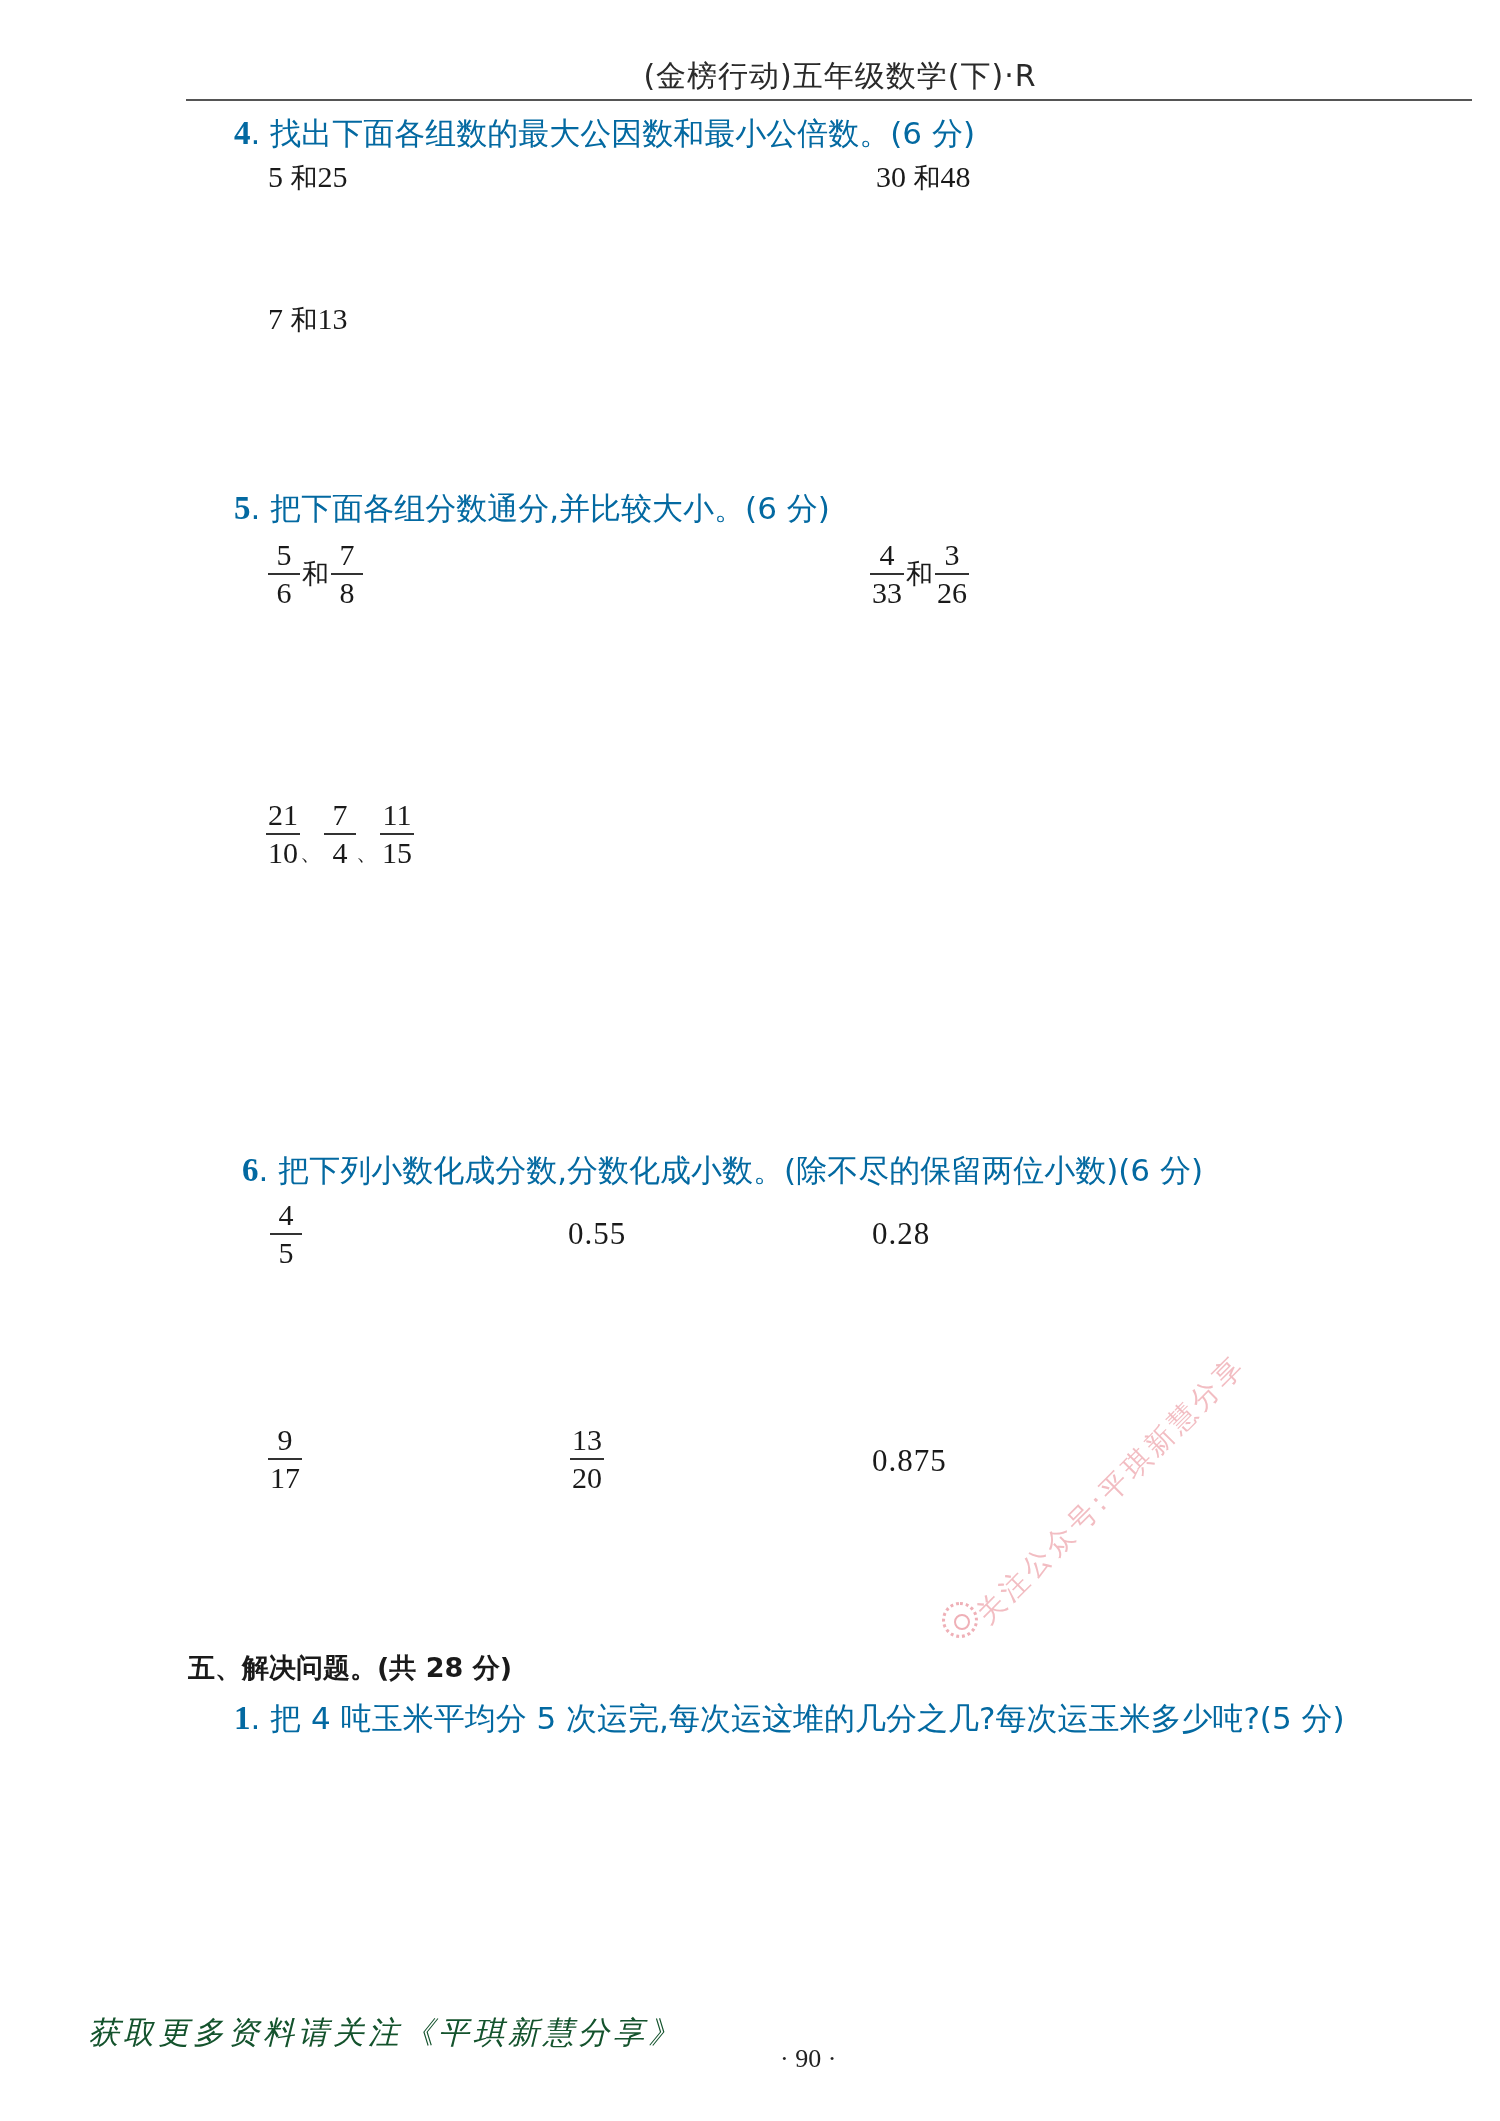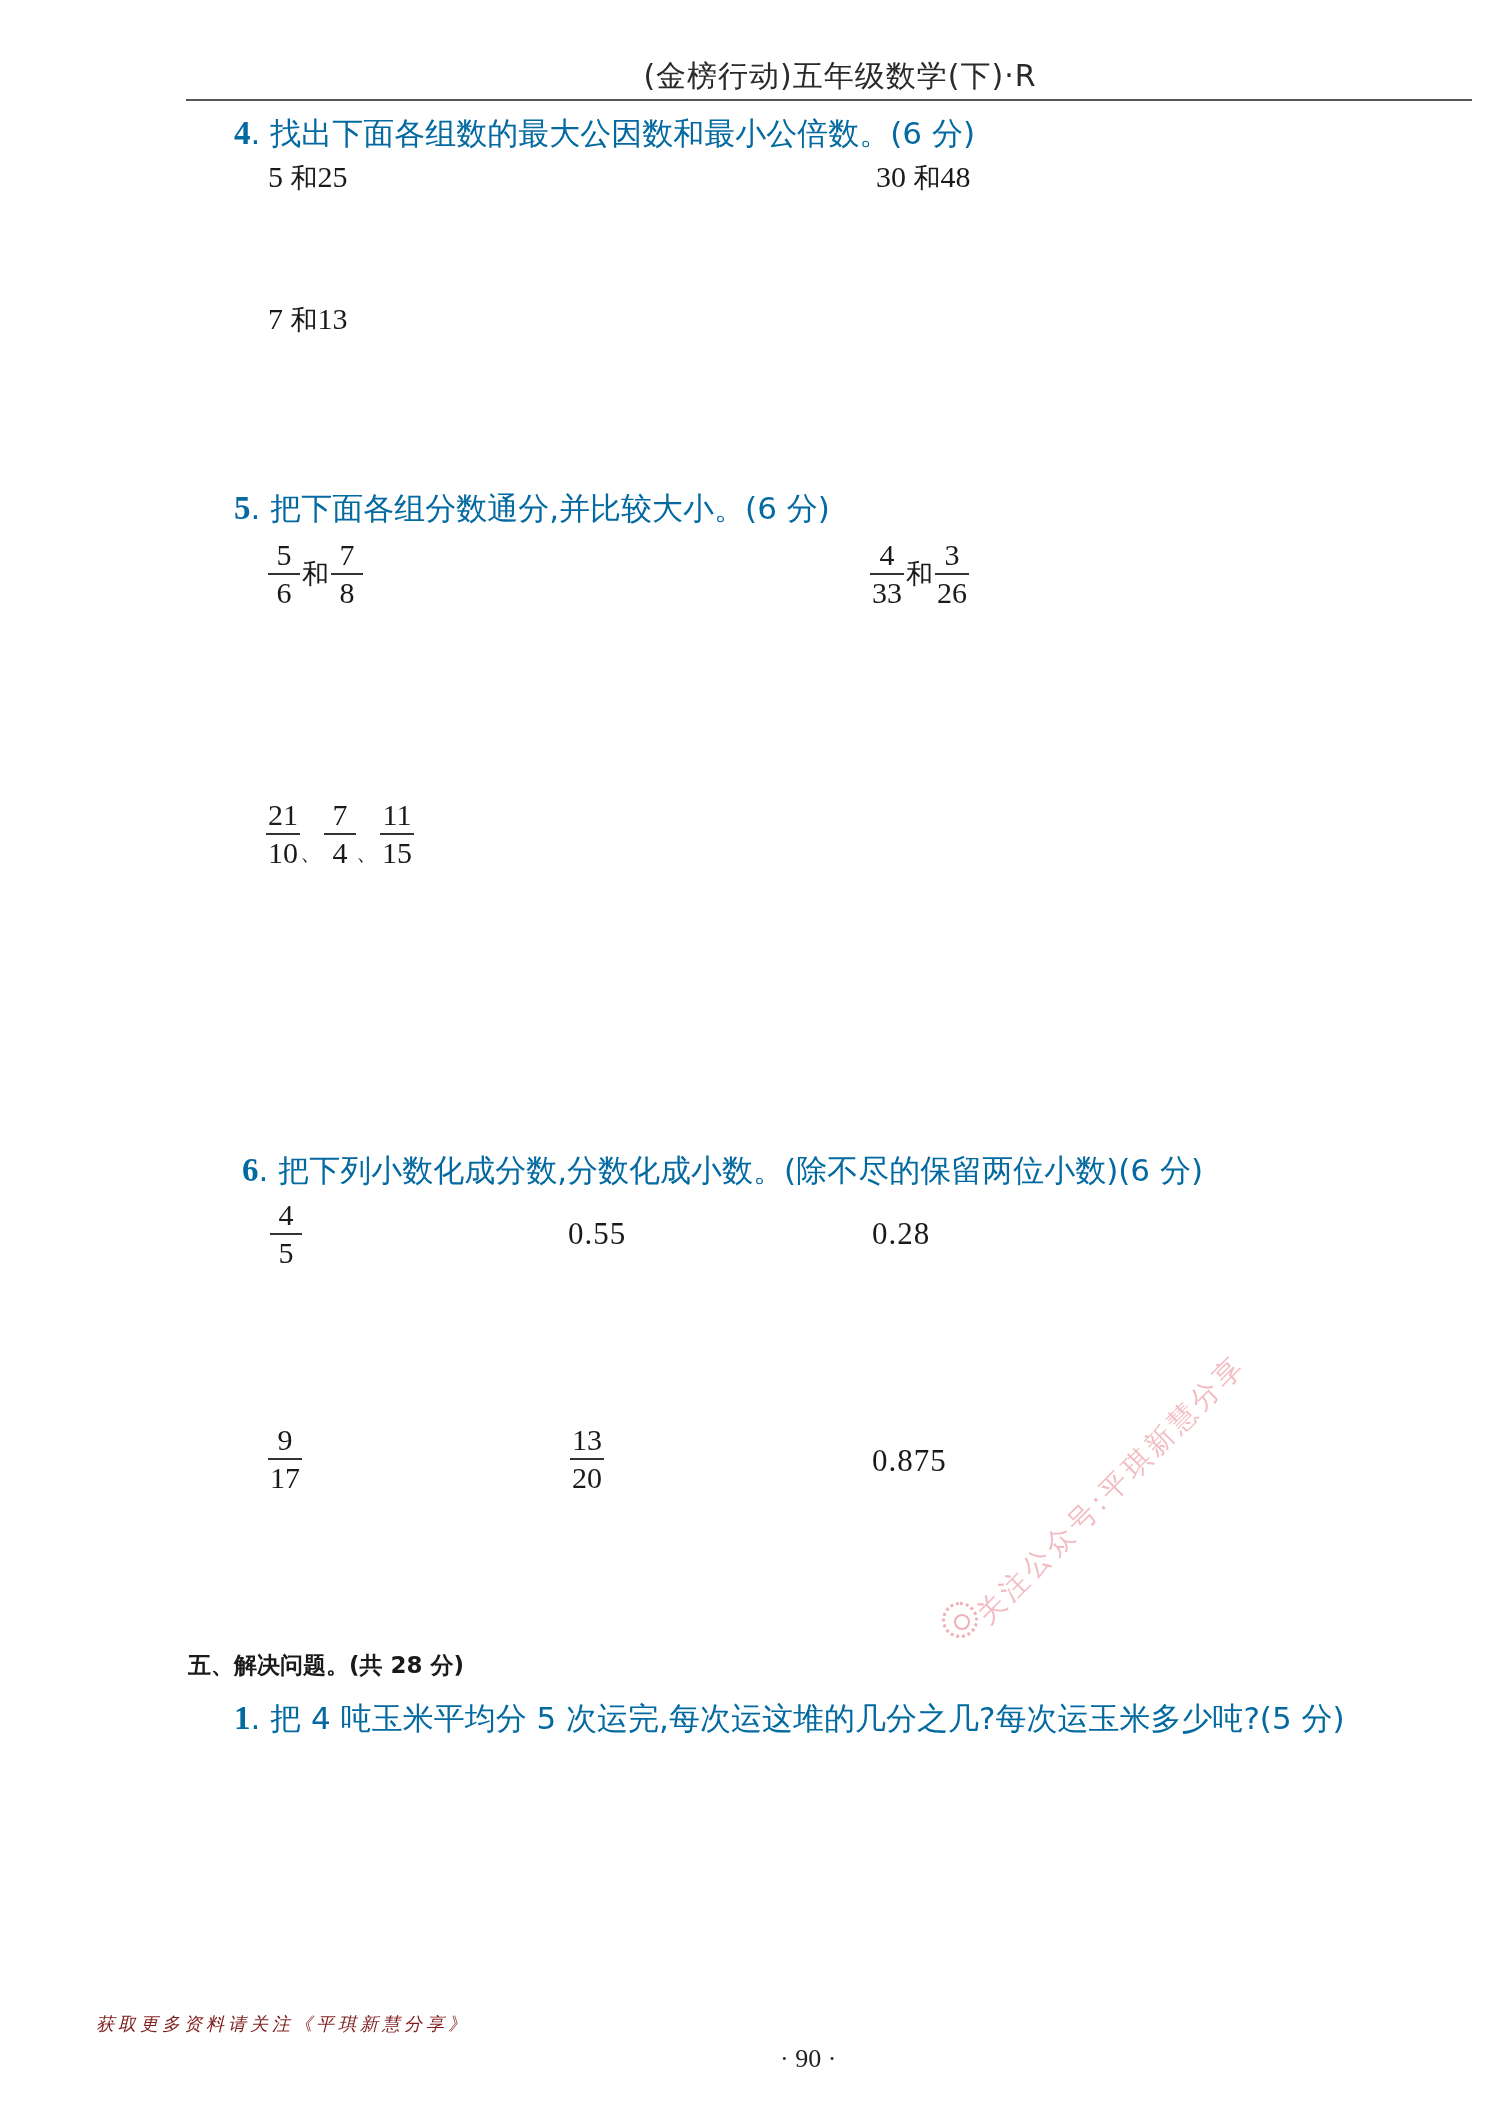--- a/index.html
+++ b/index.html
@@ -10,33 +10,33 @@
   }
   .abs { position: absolute; white-space: nowrap; }
   .header-title {
     left: 0; width: 1680px; top: 56px; text-align: center;
     font-family: "DejaVu Sans", sans-serif; font-size: 30px; color: #2a2a2a;
     letter-spacing: 1px;
   }
   .header-rule { left: 186px; top: 99px; width: 1286px; height: 2px; background: #555; }
   .q-head { font-size: 31px; font-family: "DejaVu Sans", sans-serif; color: #0369a1; }
   .q-num { font-weight: bold; font-family: "Liberation Serif", serif; font-size: 33px; }
-  .sec-head { font-size: 23px; font-family: "DejaVu Sans", sans-serif; font-weight: bold; color: #1a1a1a; }
+  .sec-head { font-size: 27px; font-family: "DejaVu Sans", sans-serif; font-weight: bold; color: #1a1a1a; }
   .item { font-size: 30px; }
   .item .cjk { font-family: "DejaVu Sans", sans-serif; font-size: 27px; }
   .frac { display: inline-flex; flex-direction: column; align-items: center; vertical-align: middle; line-height: 1; font-size: 30px; }
   .frac .num { padding: 0 2px 3px 2px; }
   .frac .den { padding: 3px 2px 0 2px; border-top: 2px solid #333; min-width: 28px; text-align: center; }
   .frac-group { display: inline-flex; align-items: center; }
   .join { font-family: "DejaVu Sans", sans-serif; font-size: 27px; margin: 0 2px; }
   .dun { font-family: "DejaVu Sans", sans-serif; font-size: 22px; margin: 14px 2px 0 0; align-self: flex-end; }
   .decimal { font-size: 31px; letter-spacing: 1px; }
   .footer-note {
-    left: 96px; top: 2012px; font-family: "DejaVu Serif", serif; font-style: italic;
-    font-size: 18px; color: #7f1d1d; letter-spacing: 4px;
+    left: 88px; top: 2012px; font-family: "DejaVu Serif", serif; font-style: italic;
+    font-size: 31px; color: #14532d; letter-spacing: 4px;
   }
   .page-num { left: 780px; top: 2044px; font-family: Liberation Serif, serif; font-size: 26px; color: #222; }
   .watermark {
     left: 930px; top: 1480px; transform: rotate(-45deg); transform-origin: left center;
     font-family: "DejaVu Sans", sans-serif; font-size: 28px; color: #f1b6bc; opacity: 0.9;
     letter-spacing: 4px;
   }
   .wm-seal {
     left: 942px; top: 1602px; width: 36px; height: 36px; border-radius: 50%;
     border: 3px dotted #efb0b7; box-sizing: border-box;

